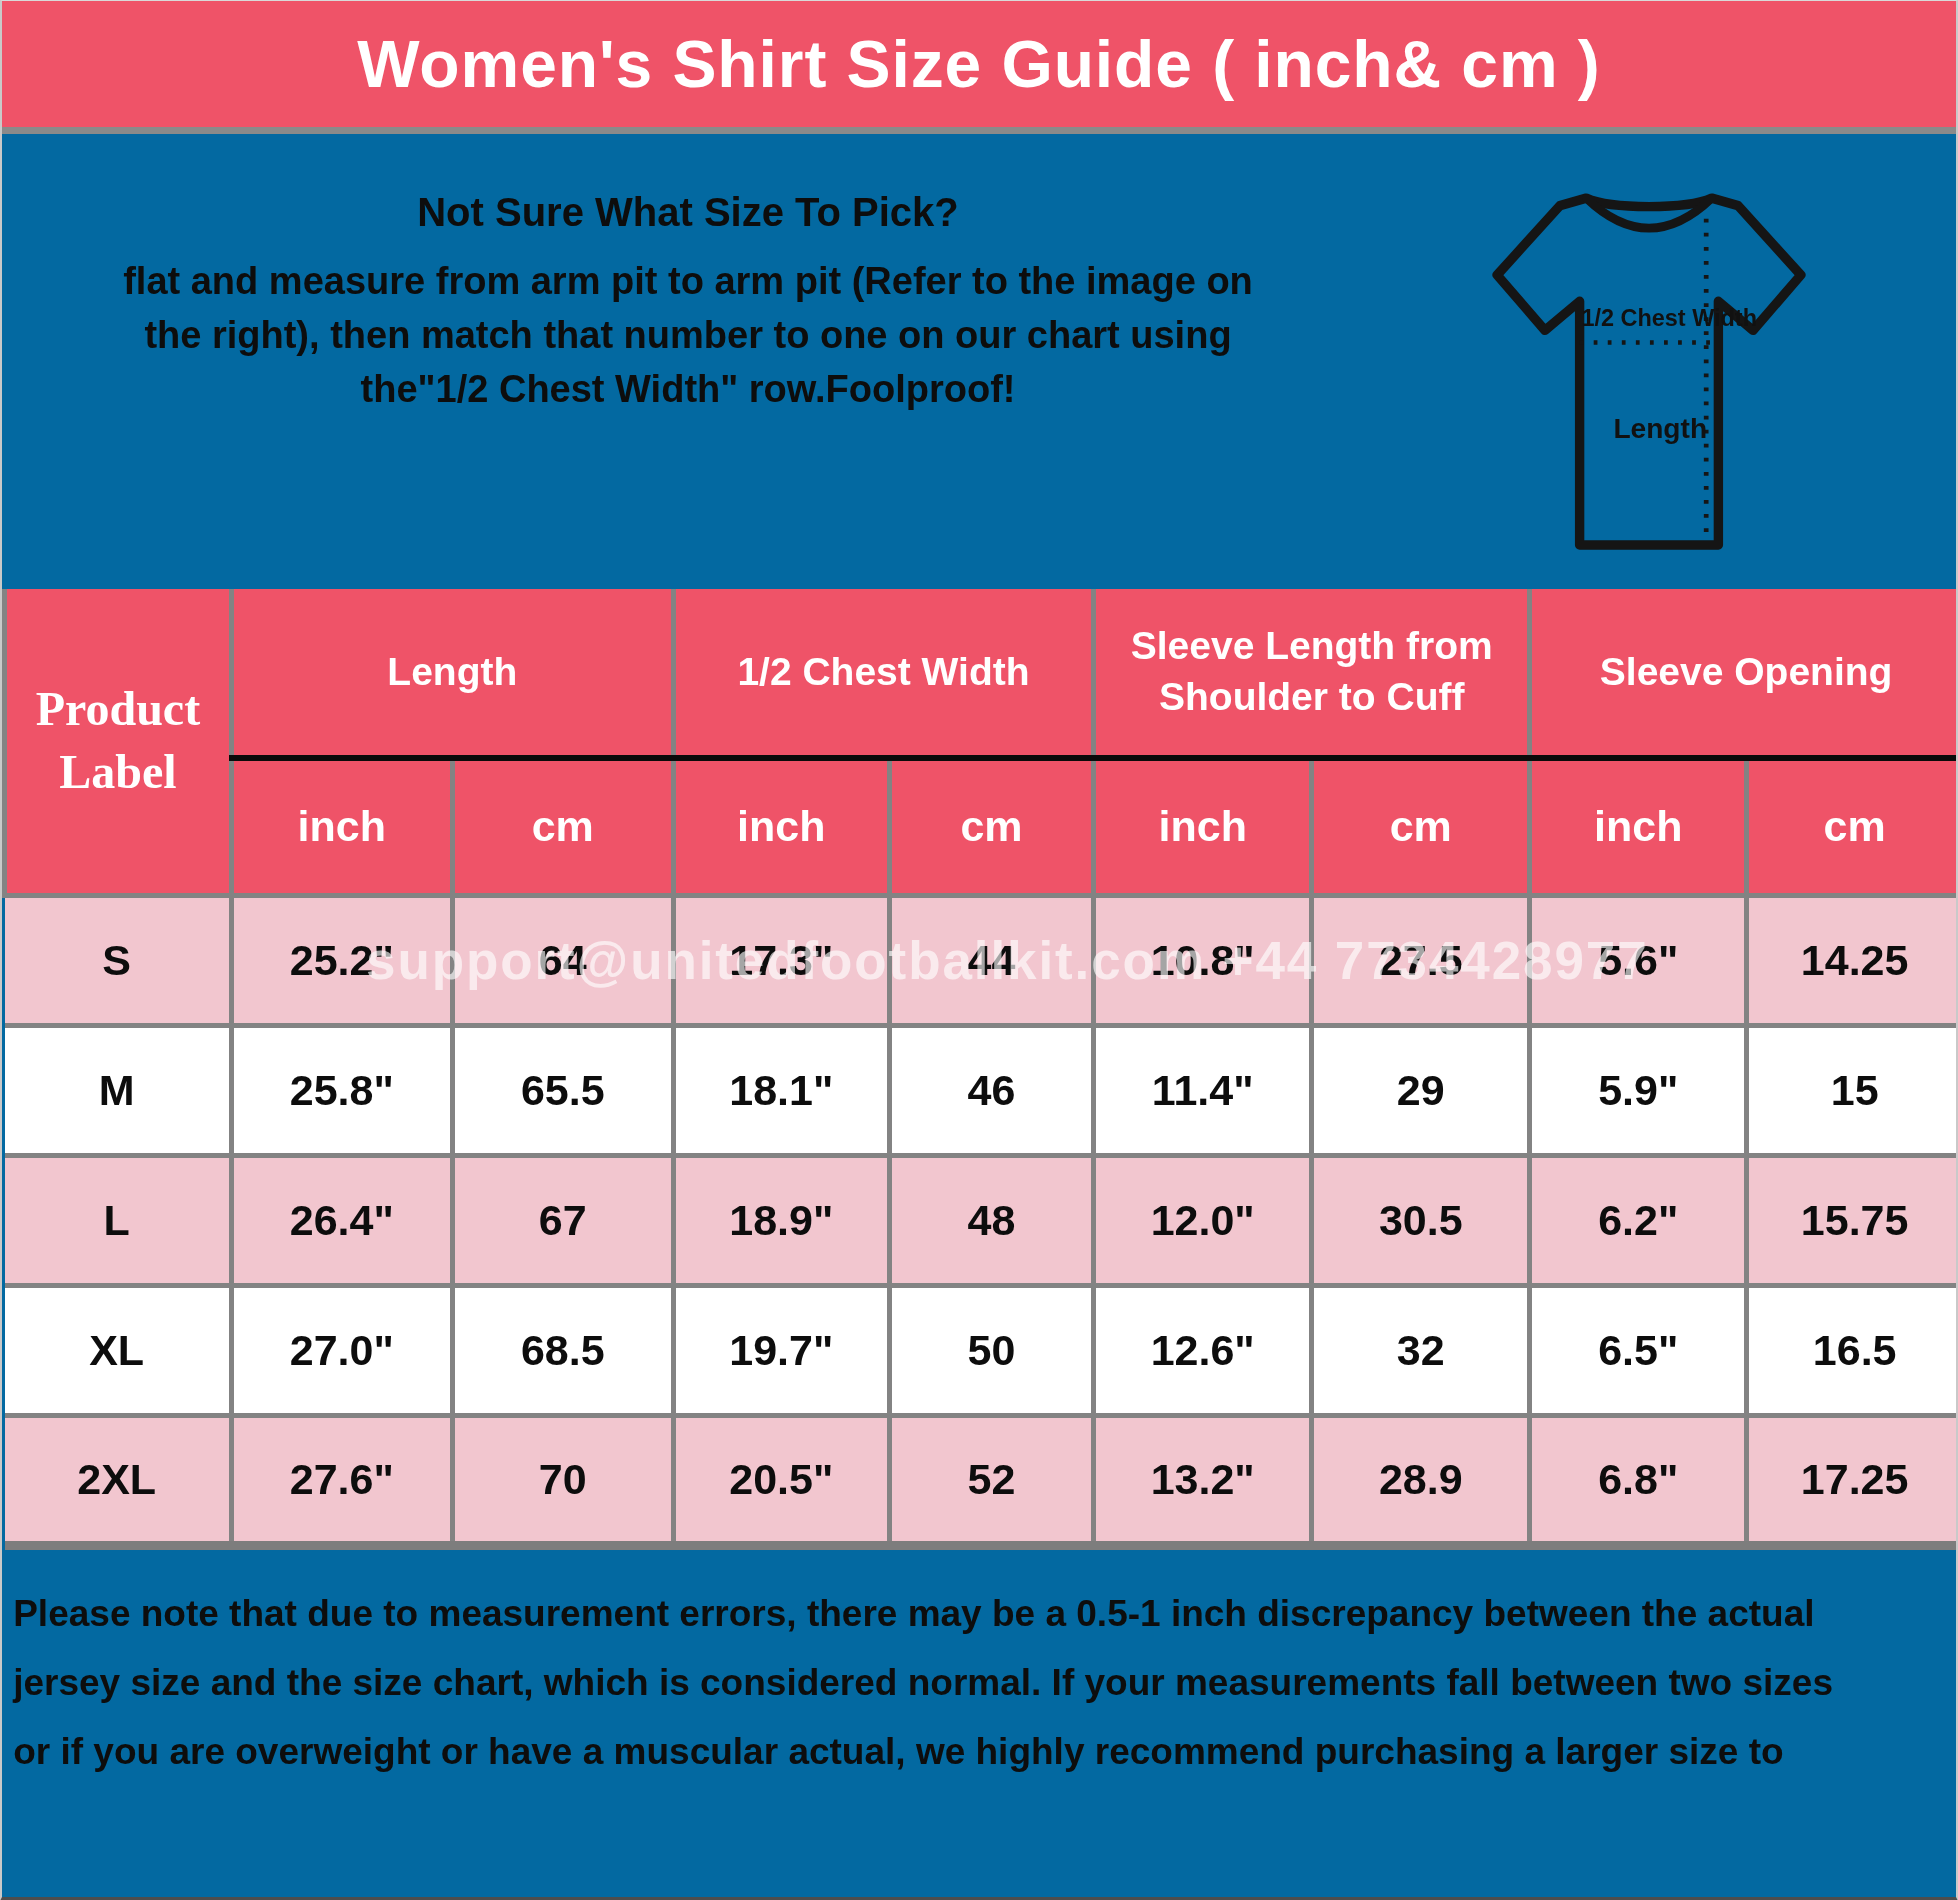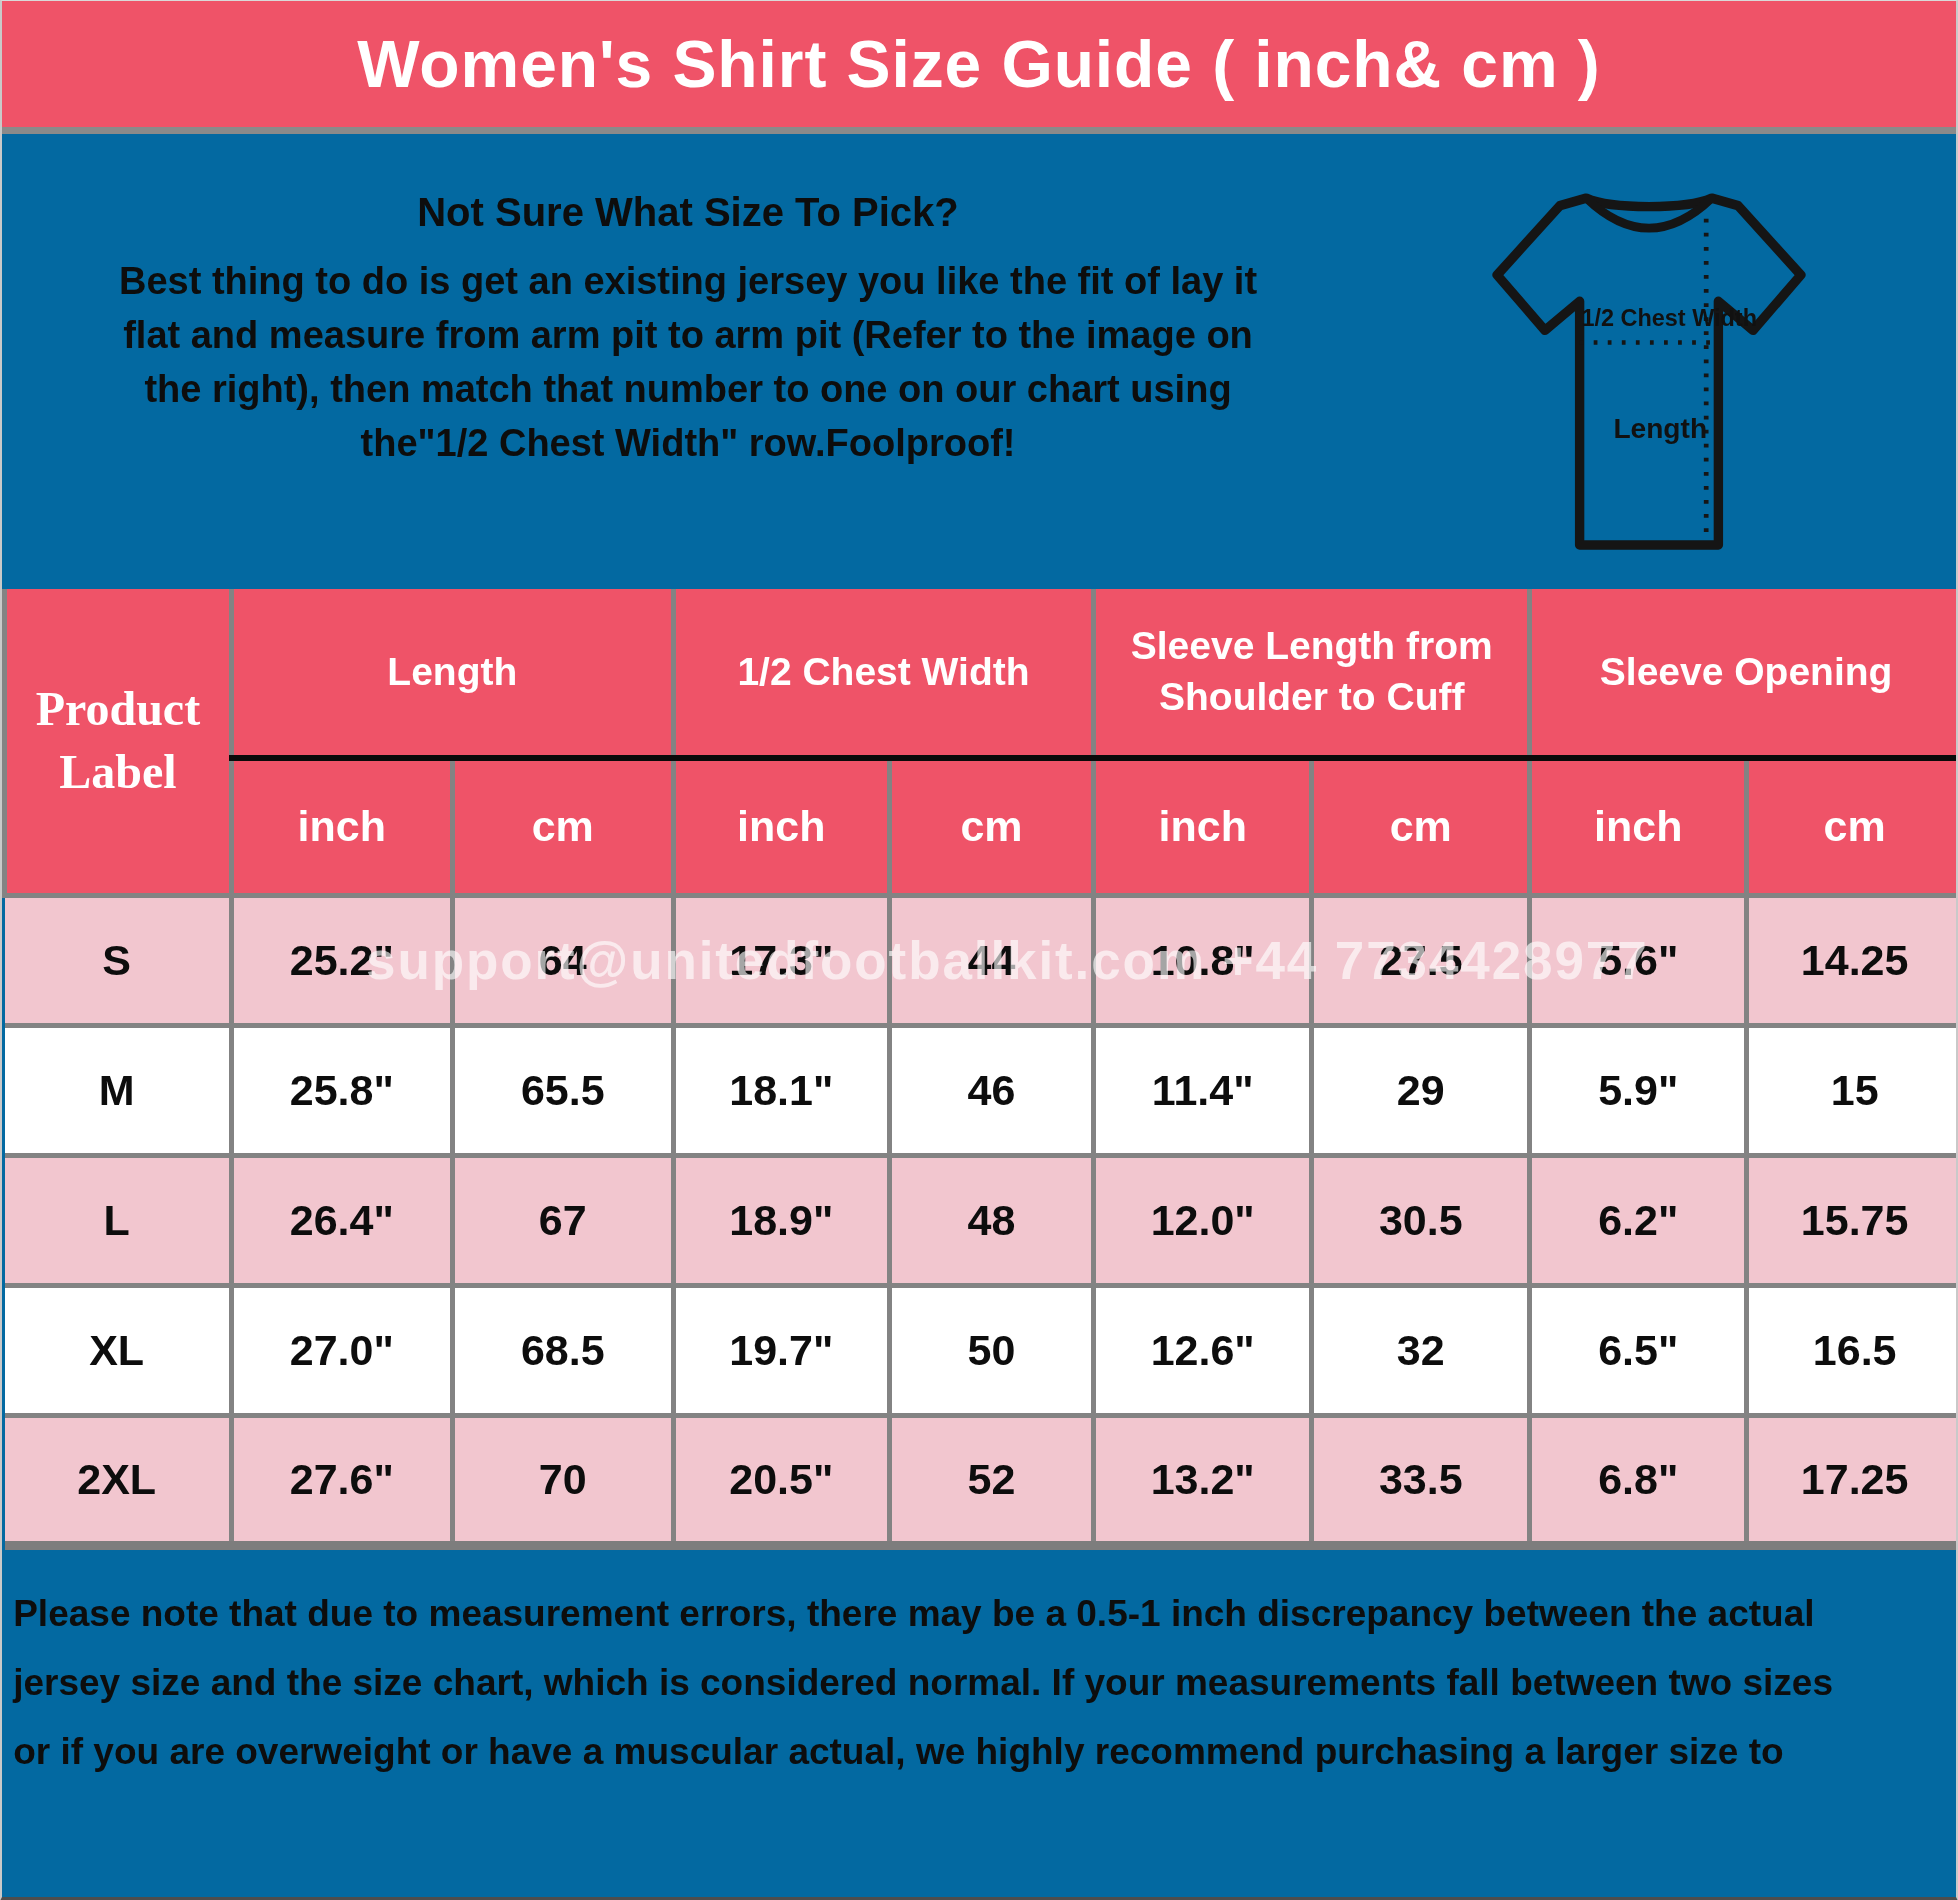--- a/index.html
+++ b/index.html
@@ -67,21 +67,20 @@
 
 <div class="page">
 
   <header class="banner">
     <h1>Women's Shirt Size Guide ( inch&amp; cm )</h1>
   </header>
 
   <section class="intro-text">
     <div class="intro-headline">Not Sure What Size To Pick?</div>
     <div id="introLines">
-        <div>Best thing to do is get an existing jersey you like the fit of lay it</div>
         <div>flat and measure from arm pit to arm pit (Refer to the image on</div>
         <div>the right), then match that number to one on our chart using</div>
         <div>the"1/2 Chest Width" row.Foolproof!</div>
       </div>
   </section>
 
   <svg class="tshirt" viewBox="0 0 340 400" xmlns="http://www.w3.org/2000/svg">
     <g stroke="#151515" stroke-width="10" fill="none" stroke-linejoin="round" stroke-linecap="round">
       <path d="M103,14 C130,26 210,26 237,14 L265,22 L332,96 L281,155 L244,124 L244,384 L96,384 L96,124 L59,155 L8,96 L75,22 Z"></path>
       <path d="M103,14 Q170,78 237,14" stroke-width="9"></path>
@@ -170,21 +169,21 @@
           <td>6.5"</td>
           <td>16.5</td>
         </tr>
         <tr class="alt">
           <td>2XL</td>
           <td>27.6"</td>
           <td>70</td>
           <td>20.5"</td>
           <td>52</td>
           <td>13.2"</td>
-          <td>33.5</td>
+          <td>28.9</td>
           <td>6.8"</td>
           <td>17.25</td>
         </tr>
       </tbody>
   </table>
 
   <div class="watermark">support@unitedfootballkit.com +44 7734428977</div>
 
   <footer class="note" id="noteLines">
       <div>Please note that due to measurement errors, there may be a 0.5-1 inch discrepancy between the actual</div>

